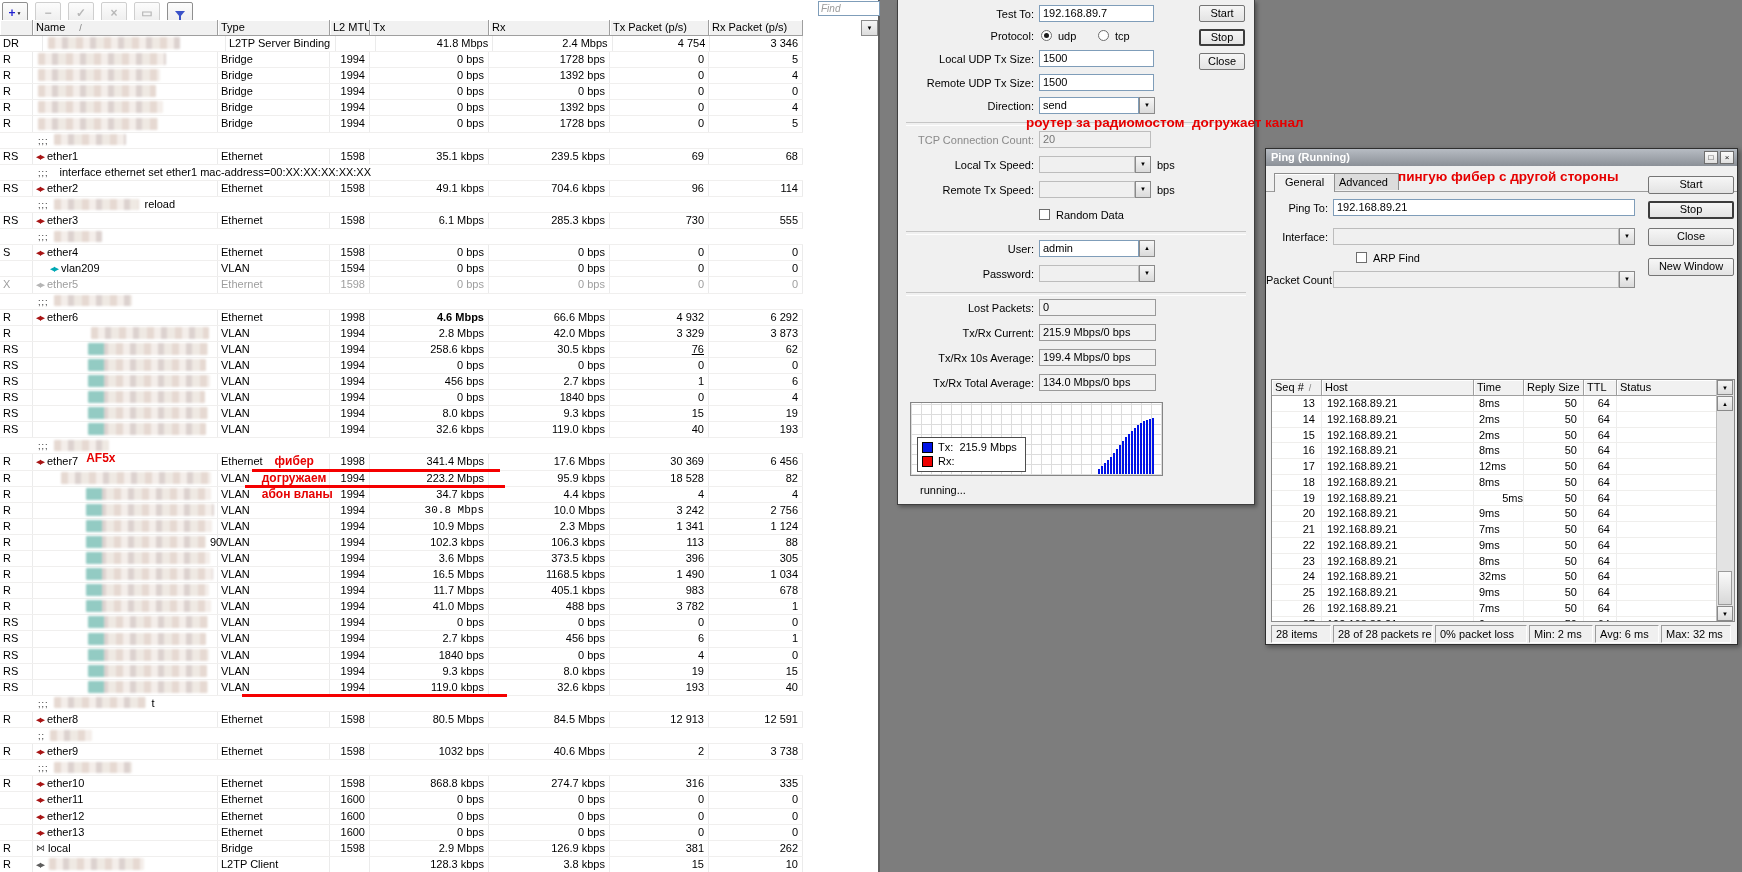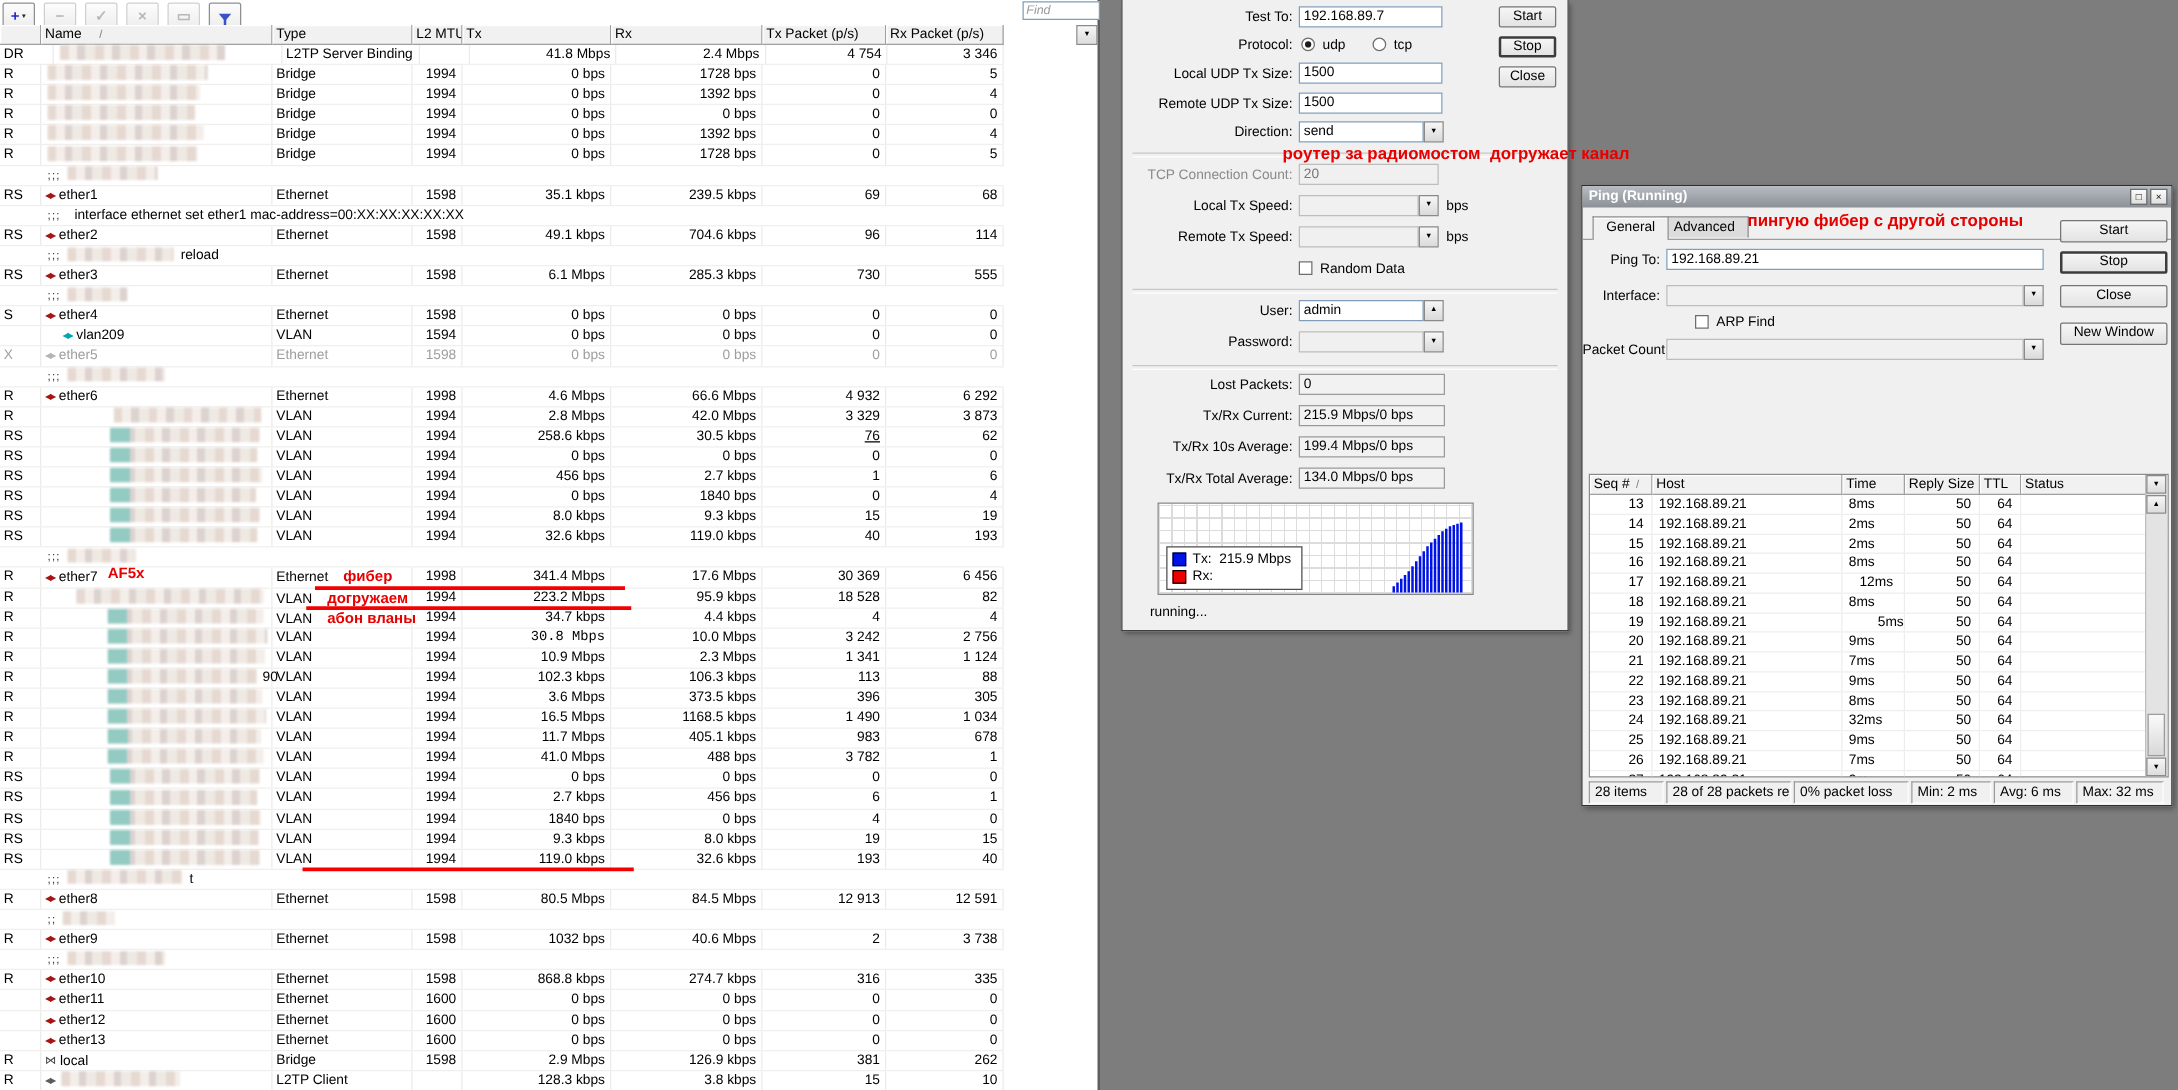--- a/index.html
+++ b/index.html
@@ -51,21 +51,21 @@
   .pbtn{position:absolute;box-sizing:border-box;background:linear-gradient(#f6f6f6,#e3e3e3);border:1px solid #757575;border-radius:2px;font-size:11px;text-align:center;line-height:15px;}
   .pbtn.def{border:2px solid #3c3c3c;line-height:13px;}
   .sep{position:absolute;height:2px;border-top:1px solid #c6c6c6;border-bottom:1px solid #fdfdfd;}
   .radio{display:inline-block;width:11px;height:11px;border-radius:50%;border:1px solid #6d6d6d;background:#fff;box-sizing:border-box;vertical-align:-2px;}
   .radio.sel::after{content:"";display:block;width:5px;height:5px;border-radius:50%;background:#1c1c1c;margin:2px;}
   .cb{display:inline-block;width:11px;height:11px;border:1px solid #6d6d6d;background:#fff;box-sizing:border-box;vertical-align:-2px;}
   .lbl{position:absolute;left:0;width:136px;text-align:right;line-height:18px;white-space:nowrap;}
   
   .bwwin{position:absolute;left:897px;top:0;width:358px;height:505px;background:#f0f0f0;border:1px solid #3f3f3f;border-top:none;box-sizing:border-box;box-shadow:2px 2px 4px rgba(0,0,0,.35);}
   .bwrow{position:absolute;left:0;width:100%;height:18px;}
-  .chart{position:absolute;left:28px;top:402px;width:253px;height:74px;background:#fff;border:1px solid #858585;box-sizing:border-box;
+  .chart{position:absolute;left:12px;top:402px;width:253px;height:74px;background:#fff;border:1px solid #858585;box-sizing:border-box;
     background-image:repeating-linear-gradient(0deg,#dcdcdc 0 1px,transparent 1px 10px),repeating-linear-gradient(90deg,#dcdcdc 0 1px,transparent 1px 10px);}
   .bars{position:absolute;right:8px;bottom:1px;display:flex;align-items:flex-end;gap:1px;}
   .bar{width:2px;}
   .legend{position:absolute;left:6px;bottom:3px;background:#fff;border:1px solid #4d4d4d;padding:2px 8px 3px 4px;z-index:5;}
   .lrow{display:flex;align-items:center;gap:5px;line-height:14px;white-space:pre;}
   .sq{width:11px;height:11px;border:1px solid #000;box-sizing:border-box;}
   
   .pingwin{position:absolute;left:1265px;top:148px;width:473px;height:497px;background:#f0f0f0;border:1px solid #2f2f2f;box-sizing:border-box;box-shadow:2px 2px 5px rgba(0,0,0,.4);}
   .ptitle{position:absolute;left:0;top:0;right:0;height:17px;background:linear-gradient(#b7bcc3,#8b9097);color:#fff;font-weight:bold;line-height:17px;padding-left:5px;}
   .twbtn{position:absolute;top:2px;width:14px;height:13px;border:1px solid #6e6e6e;background:linear-gradient(#fbfbfb,#dfdfdf);font-size:8px;line-height:11px;text-align:center;color:#111;box-sizing:border-box;}
@@ -245,21 +245,21 @@
           <div class="c num" style="width: 121px;">0 bps</div>
           <div class="c num" style="width: 99px;">0</div>
           <div class="c num" style="width: 94px;">0</div>
         </div>
         <div class="irow comment"><span class="semi">;;;</span><span class="blur cm" style="width: 78px;"></span></div>
         <div class="irow">
           <div class="c fl" style="width: 33px;">R</div>
           <div class="c nm" style="width: 185px;"><span class="icon ic-ethernet">◀▶</span><span>ether6</span></div>
           <div class="c nm" style="width: 112px;"><span>Ethernet</span></div>
           <div class="c num" style="width: 40px;">1998</div>
-          <div class="c num" style="width: 119px;">4.6 Mbps</div>
+          <div class="c num" style="width: 119px; font-weight: bold;">4.6 Mbps</div>
           <div class="c num" style="width: 121px;">66.6 Mbps</div>
           <div class="c num" style="width: 99px;">4 932</div>
           <div class="c num" style="width: 94px;">6 292</div>
         </div>
         <div class="irow">
           <div class="c fl" style="width: 33px;">R</div>
           <div class="c nm" style="width: 185px;"><span class="blur" style="width: 118px; margin-left: 55px;"></span></div>
           <div class="c nm" style="width: 112px;"><span>VLAN</span></div>
           <div class="c num" style="width: 40px;">1994</div>
           <div class="c num" style="width: 119px;">2.8 Mbps</div>
@@ -741,21 +741,21 @@
             <div class="c" style="width: 50px; text-align: right; padding: 0px 6px 0px 0px;">16</div>
             <div class="c" style="width: 152px; text-align: left; padding: 0px 0px 0px 5px;">192.168.89.21</div>
             <div class="c" style="width: 50px; text-align: left; padding: 0px 0px 0px 5px;">8ms</div>
             <div class="c" style="width: 60px; text-align: right; padding: 0px 6px 0px 0px;">50</div>
             <div class="c" style="width: 33px; text-align: right; padding: 0px 6px 0px 0px;">64</div>
             <div class="c" style="width: 102px; text-align: left; padding: 0px 0px 0px 5px;"></div>
           </div>
           <div class="prow">
             <div class="c" style="width: 50px; text-align: right; padding: 0px 6px 0px 0px;">17</div>
             <div class="c" style="width: 152px; text-align: left; padding: 0px 0px 0px 5px;">192.168.89.21</div>
-            <div class="c" style="width: 50px; text-align: center; padding: 0px 0px 0px 5px;">12ms</div>
+            <div class="c" style="width: 50px; text-align: left; padding: 0px 0px 0px 5px;">12ms</div>
             <div class="c" style="width: 60px; text-align: right; padding: 0px 6px 0px 0px;">50</div>
             <div class="c" style="width: 33px; text-align: right; padding: 0px 6px 0px 0px;">64</div>
             <div class="c" style="width: 102px; text-align: left; padding: 0px 0px 0px 5px;"></div>
           </div>
           <div class="prow">
             <div class="c" style="width: 50px; text-align: right; padding: 0px 6px 0px 0px;">18</div>
             <div class="c" style="width: 152px; text-align: left; padding: 0px 0px 0px 5px;">192.168.89.21</div>
             <div class="c" style="width: 50px; text-align: left; padding: 0px 0px 0px 5px;">8ms</div>
             <div class="c" style="width: 60px; text-align: right; padding: 0px 6px 0px 0px;">50</div>
             <div class="c" style="width: 33px; text-align: right; padding: 0px 6px 0px 0px;">64</div>

